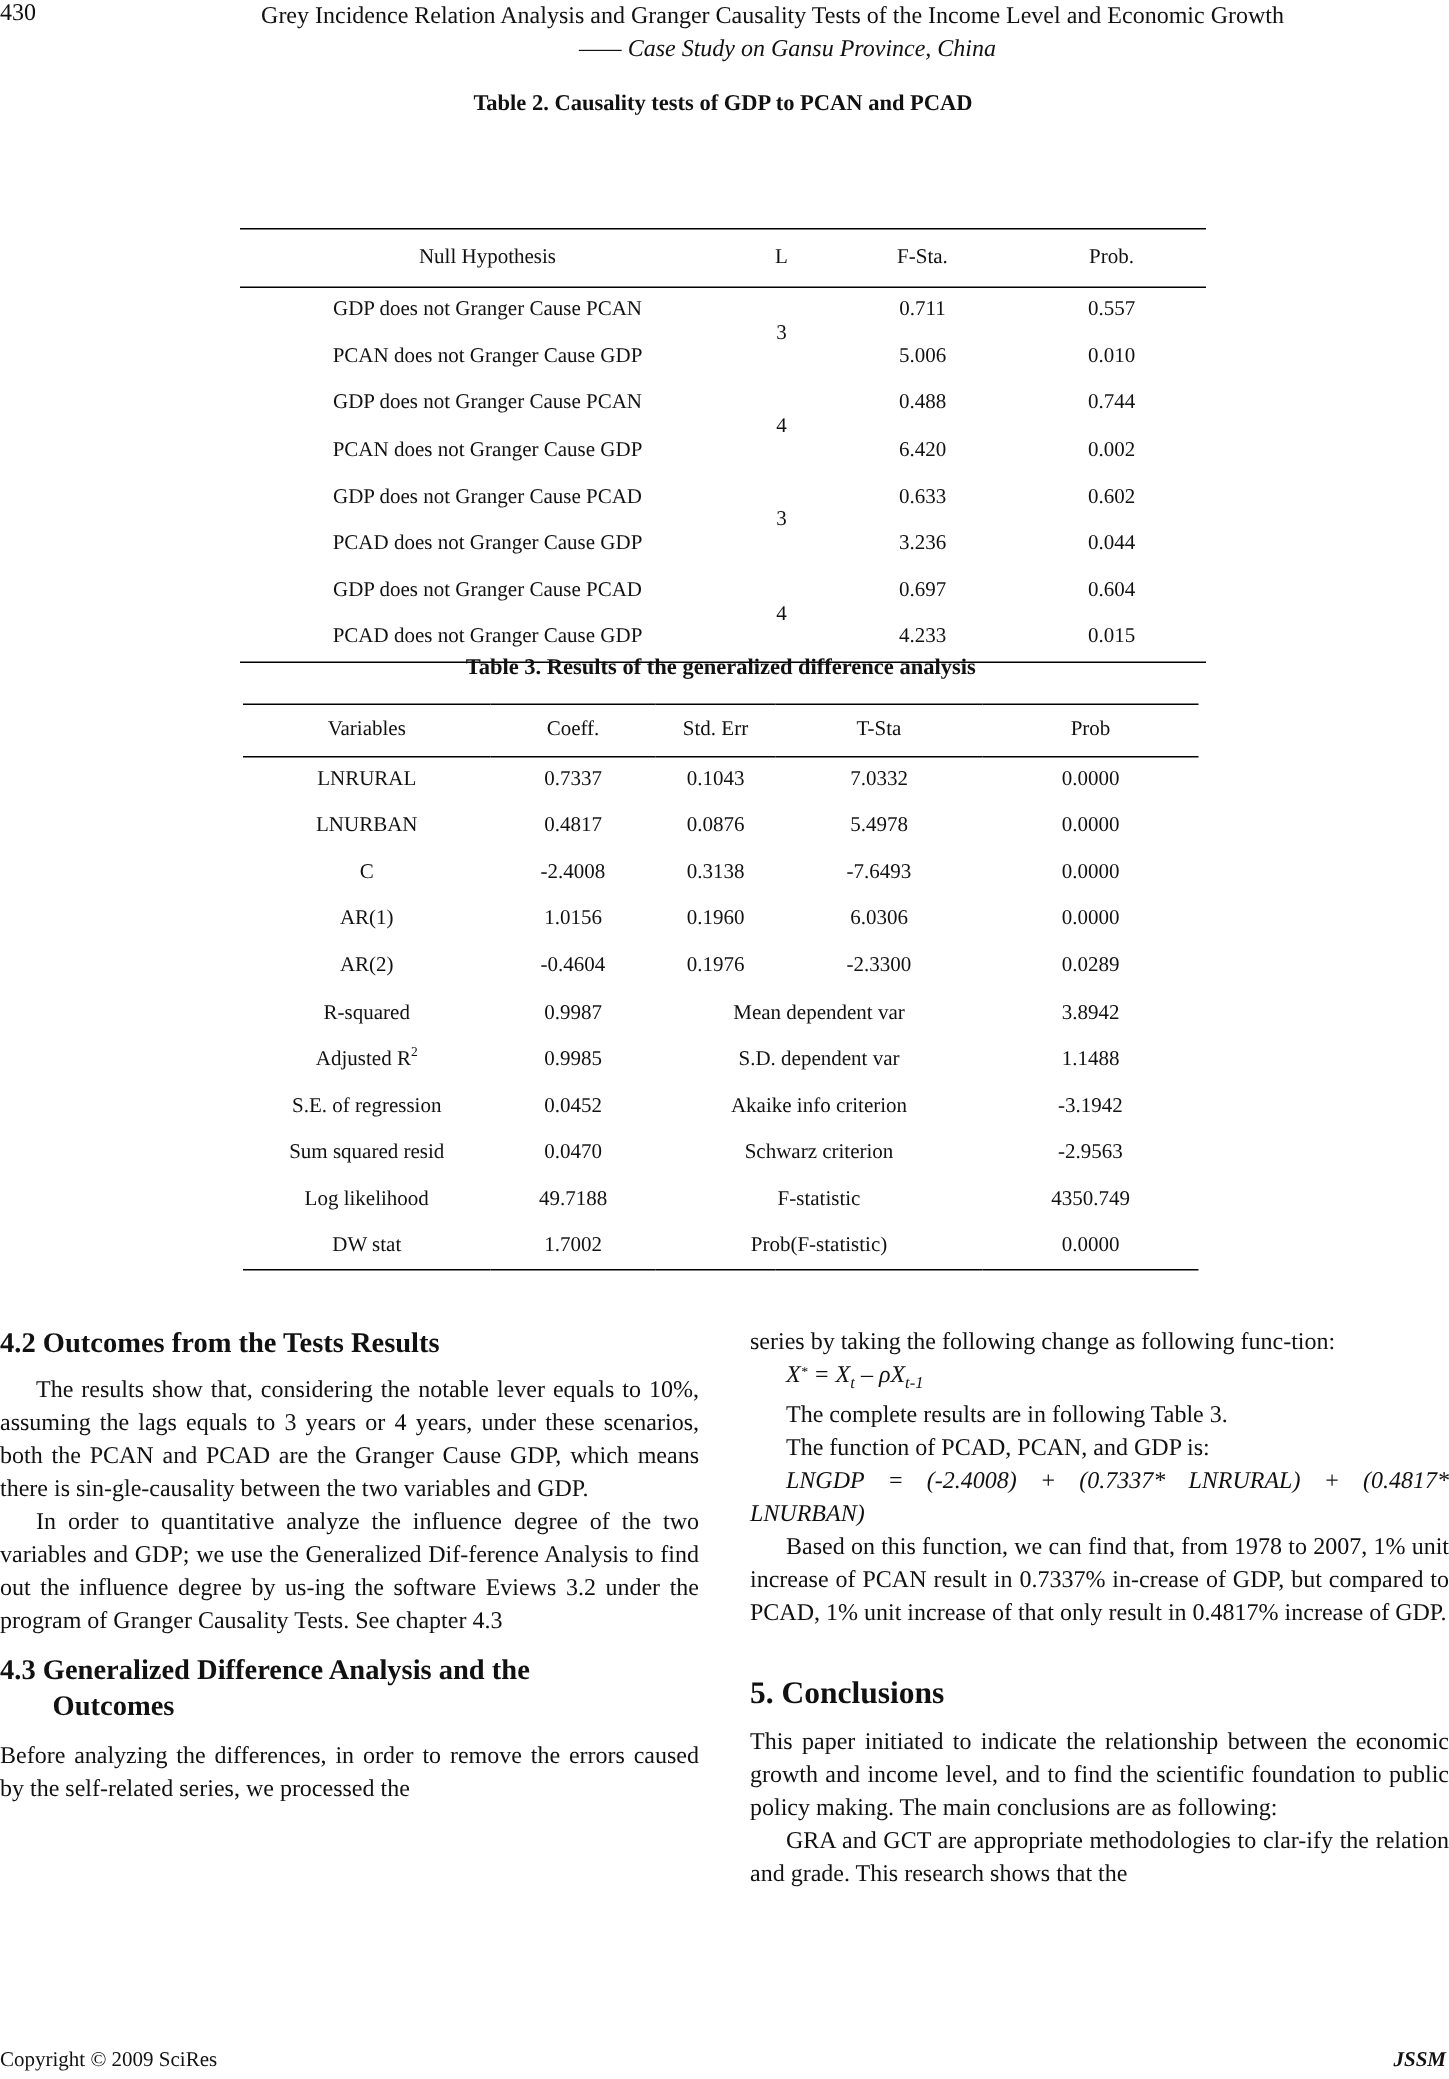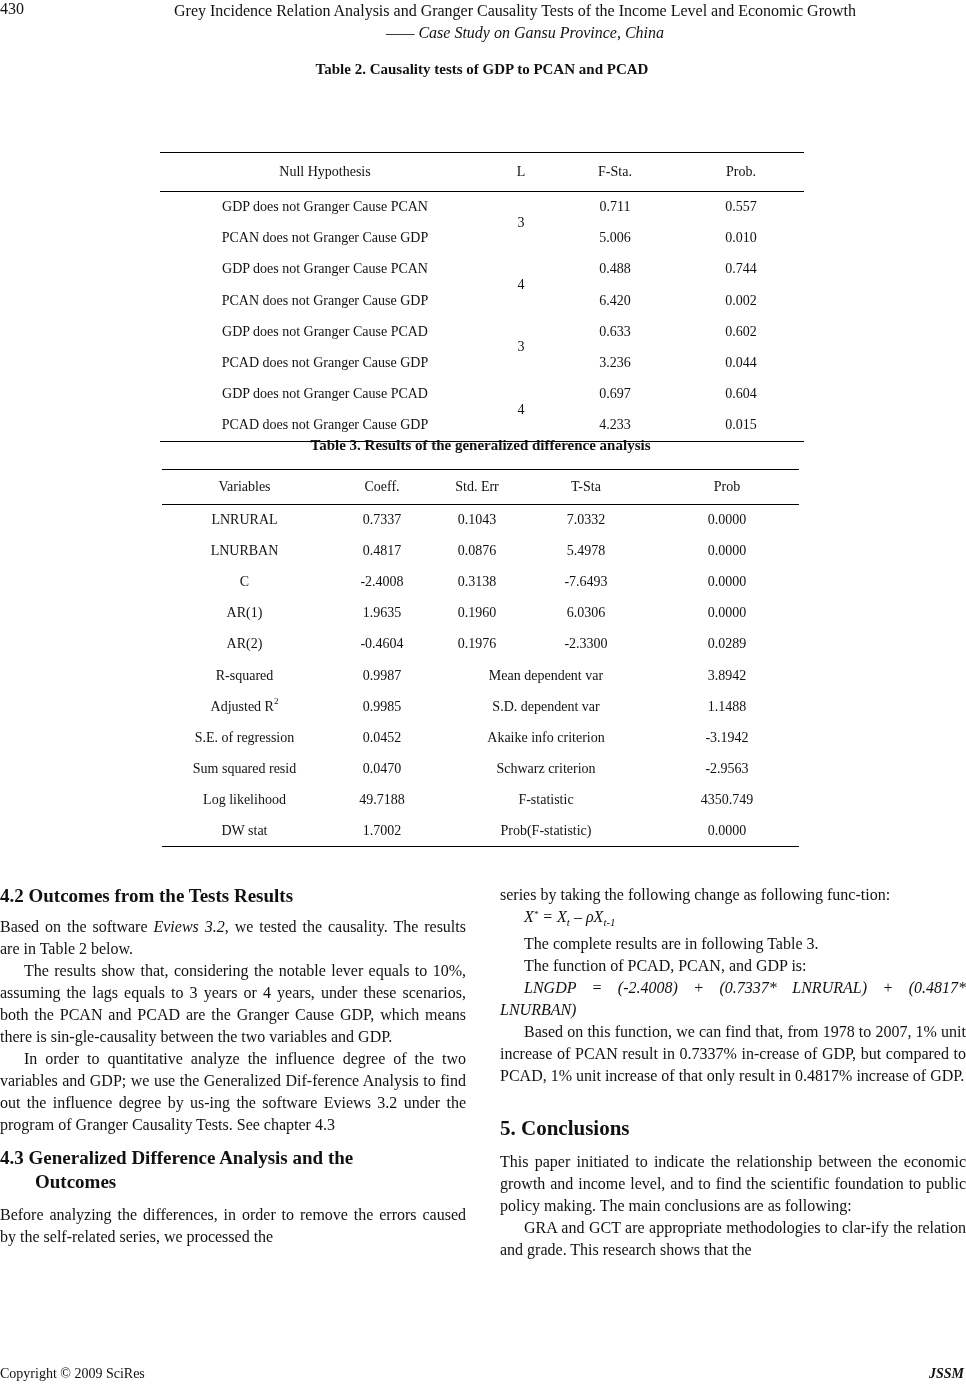--- a/index.html
+++ b/index.html
@@ -152,21 +152,21 @@
     </tr>
     <tr>
       <td>C</td>
       <td>-2.4008</td>
       <td>0.3138</td>
       <td>-7.6493</td>
       <td>0.0000</td>
     </tr>
     <tr>
       <td>AR(1)</td>
-      <td>1.9635</td>
+      <td>1.0156</td>
       <td>0.1960</td>
       <td>6.0306</td>
       <td>0.0000</td>
     </tr>
     <tr>
       <td>AR(2)</td>
       <td>-0.4604</td>
       <td>0.1976</td>
       <td>-2.3300</td>
       <td>0.0289</td>
@@ -205,21 +205,20 @@
       <td>DW stat</td>
       <td>1.7002</td>
       <td colspan="2">Prob(F-statistic)</td>
       <td>0.0000</td>
     </tr>
   </tbody>
 </table>
 
 <div class="abs col" style="left:0; top:884px; width:466px;">
   <div class="h2" style="margin-bottom:8px;">4.2 Outcomes from the Tests Results</div>
-  <p><span>Based on the software </span><i>Eviews 3.2</i><span>, we tested the causality. The results are in Table 2 below.</span></p>
   <p class="ind">The results show that, considering the notable lever equals to 10%, assuming the lags equals to 3 years or 4 years, under these scenarios, both the PCAN and PCAD are the Granger Cause GDP, which means there is sin-gle-causality between the two variables and GDP.</p>
   <p class="ind">In order to quantitative analyze the influence degree of the two variables and GDP; we use the Generalized Dif-ference Analysis to find out the influence degree by us-ing the software Eviews 3.2 under the program of Granger Causality Tests. See chapter 4.3</p>
   <div class="h3" style="margin-top:10px; margin-bottom:10px;">
     <span>4.3 Generalized Difference Analysis and the</span>
     <span class="cont">Outcomes</span>
   </div>
   <p>Before analyzing the differences, in order to remove the errors caused by the self-related series, we processed the</p>
 </div>
 
 <div class="abs col" style="left:500px; top:884px; width:466px;">

